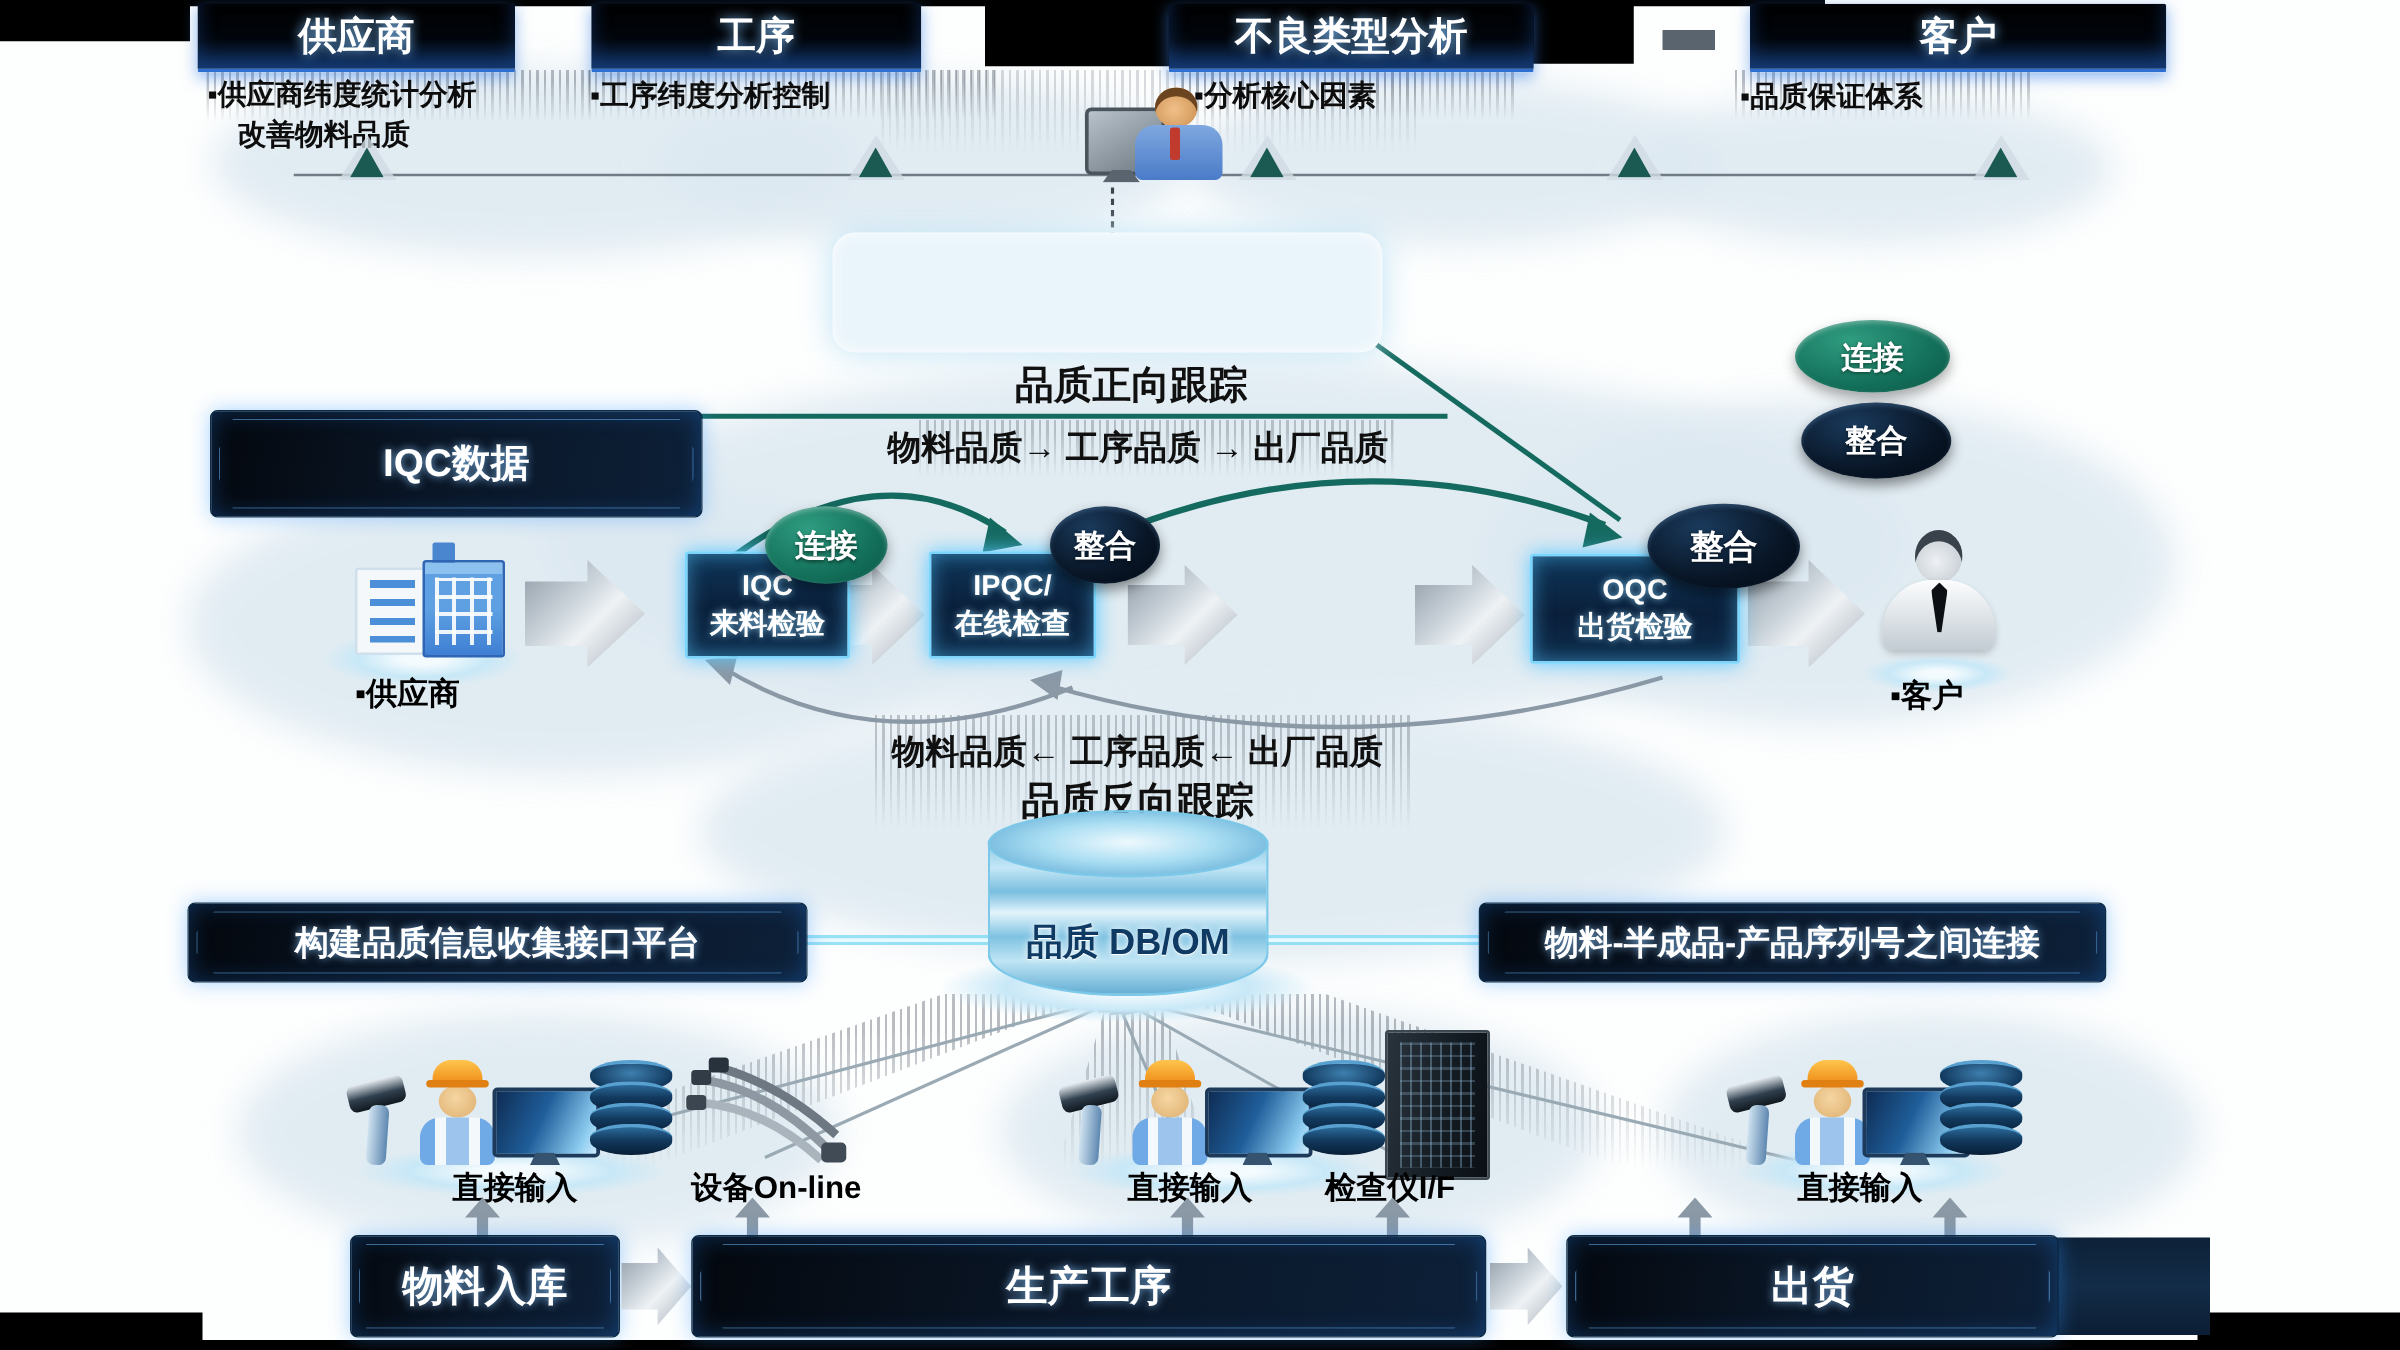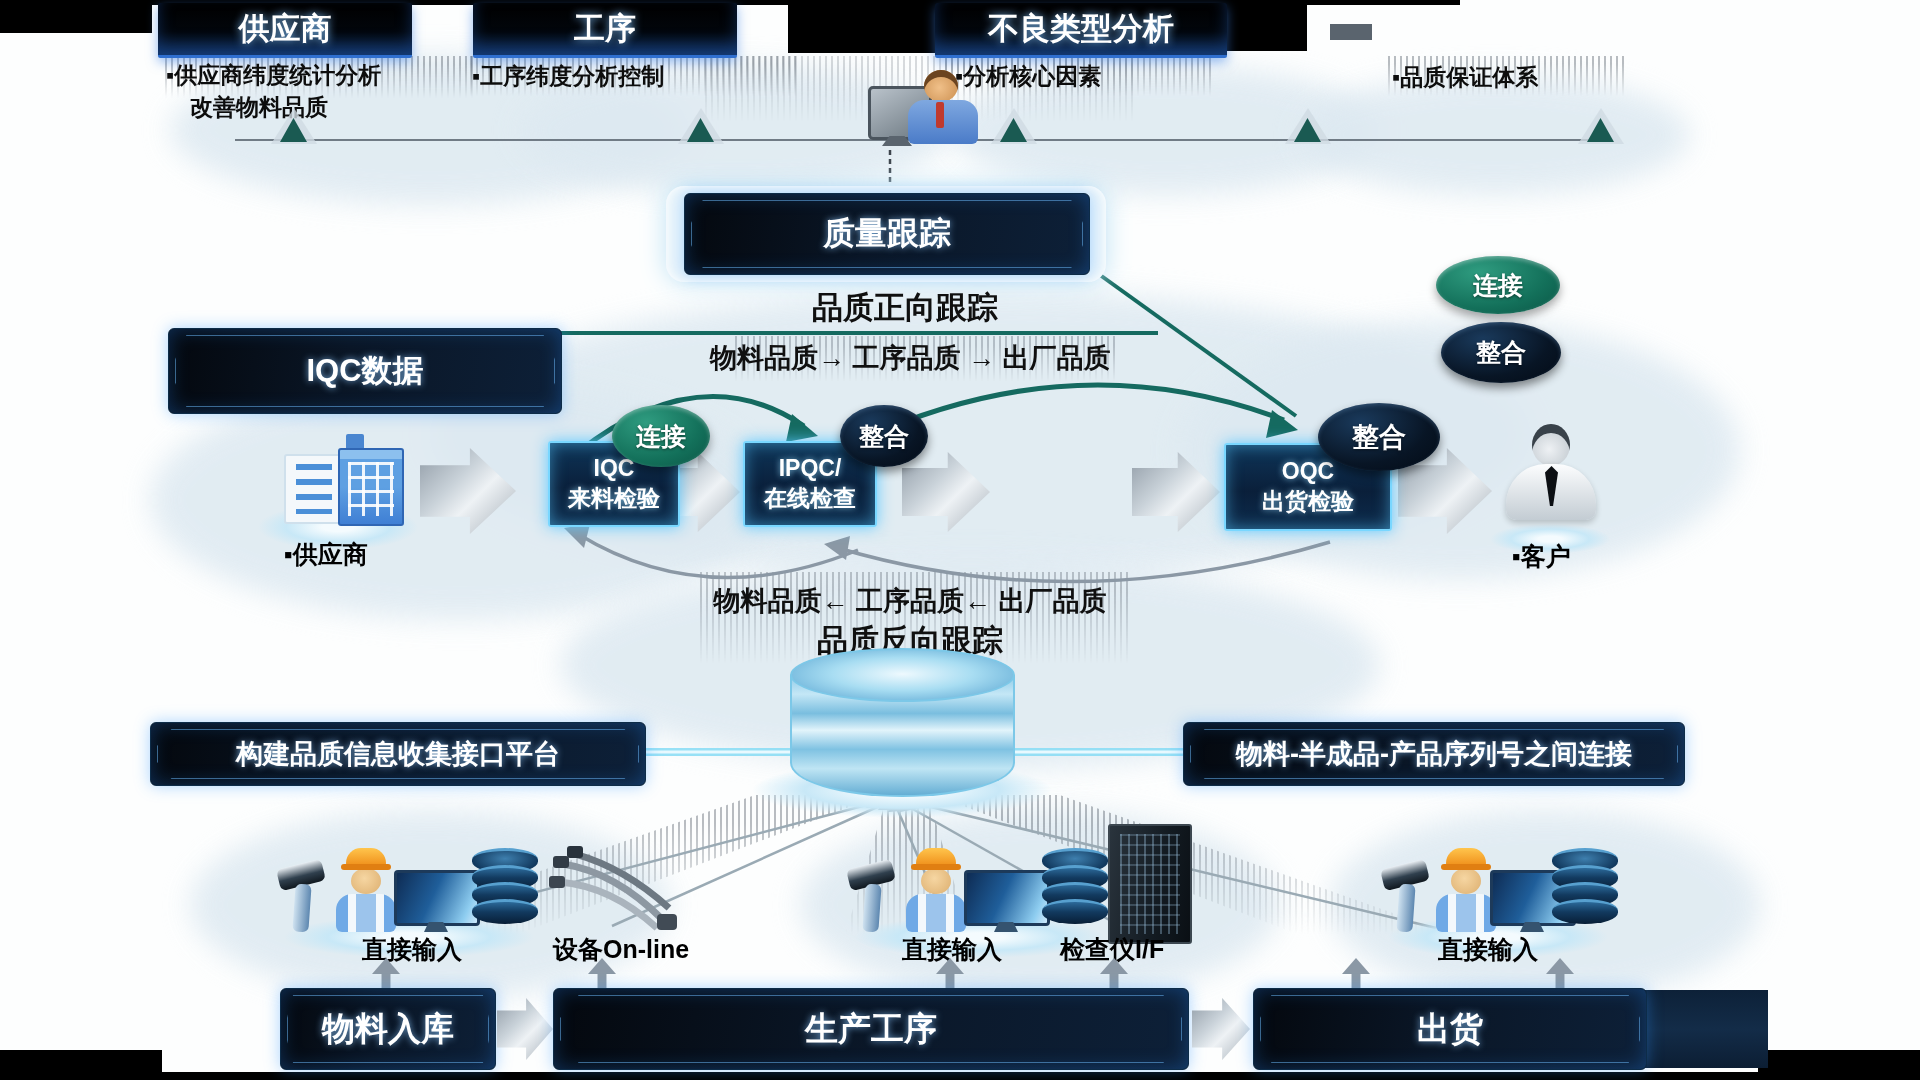--- a/index.html
+++ b/index.html
@@ -144,20 +144,23 @@
 
   <div class="header-bar" style="left:158px;top:3px;width:254px;height:52px;">
       <span>供应商</span>
     </div>
   <div class="header-bar" style="left:473px;top:3px;width:264px;height:52px;">
       <span>工序</span>
     </div>
   <div class="header-bar" style="left:935px;top:3px;width:292px;height:52px;">
       <span>不良类型分析</span>
     </div>
+  <div class="header-bar" style="left:1400px;top:3px;width:333px;height:52px;">
+      <span>客户</span>
+    </div>
 
   <div class="bullet" style="left:166px;top:60px;">▪供应商纬度统计分析</div>
   <div class="bullet" style="left:190px;top:92px;">改善物料品质</div>
   <div class="bullet" style="left:472px;top:61px;">▪工序纬度分析控制</div>
   <div class="bullet" style="left:955px;top:61px;">▪分析核心因素</div>
   <div class="bullet" style="left:1392px;top:62px;">▪品质保证体系</div>
 
   <div class="halo" style="left:271px;top:108px;width:46px;height:36px;"></div>
   <div class="teal-arrow" style="left:280px;top:118px;width:27px;height:24px;"></div>
   <div class="halo" style="left:678px;top:108px;width:46px;height:36px;"></div>
@@ -171,23 +174,20 @@
 
   <div class="abs" style="left:868px;top:70px;width:130px;height:112px;">
     <div class="abs" style="left:0;top:16px;width:58px;height:48px;background:linear-gradient(150deg,#b9c2ca,#6d7982);border:3px solid #4a545d;border-radius:5px;"></div>
     <div class="abs" style="left:14px;top:66px;width:30px;height:10px;background:#5a646e;clip-path:polygon(25% 0,75% 0,100% 100%,0 100%);"></div>
     <div class="abs" style="left:56px;top:0;width:34px;height:32px;background:radial-gradient(circle at 45% 55%,#f0c089,#c88a4a);border-radius:50%;box-shadow:inset 0 7px 0 #6b4420;"></div>
     <div class="abs" style="left:40px;top:30px;width:70px;height:44px;background:linear-gradient(180deg,#7fa8e0,#4a7bc8);border-radius:16px 16px 6px 6px;"></div>
     <div class="abs" style="left:68px;top:32px;width:8px;height:26px;background:#c03a2e;border-radius:2px;"></div>
   </div>
 
   <div class="glowbox" style="left:666px;top:186px;width:440px;height:96px;"></div>
-  <div class="tech-panel" style="left:684px;top:193px;width:404px;height:80px;font-size:32px;">
-    <span>质量跟踪</span>
-  </div>
 
   <div class="bigchain" style="left:705px;top:287px;width:400px;font-size:31px;">品质正向跟踪</div>
   <div class="bigchain" style="left:710px;top:340px;width:400px;">物料品质→ 工序品质 → 出厂品质</div>
 
   <div class="tech-panel" style="left:168px;top:328px;width:392px;height:84px;font-size:31px;">
     <span>IQC数据</span>
   </div>
 
   <div class="abs" style="left:258px;top:432px;width:160px;height:120px;">
     <div class="podium" style="left:0;top:72px;width:160px;height:46px;"></div>
@@ -244,20 +244,21 @@
   </div>
   <div class="label-dark" style="left:1512px;top:540px;">▪客户</div>
 
   <div class="bigchain" style="left:705px;top:583px;width:410px;">物料品质← 工序品质← 出厂品质</div>
   <div class="bigchain" style="left:705px;top:620px;width:410px;font-size:31px;">品质反向跟踪</div>
 
   <div class="podium" style="left:752px;top:762px;width:300px;height:56px;"></div>
   <div class="cyl" style="left:790px;top:648px;width:225px;height:150px;">
     <div class="cyl-body"></div>
     <div class="cyl-top"></div>
+    <div class="cyl-label">品质 DB/OM</div>
   </div>
 
   <div class="tech-panel" style="left:150px;top:722px;width:494px;height:62px;font-size:27px;">
     <span>构建品质信息收集接口平台</span>
   </div>
   <div class="tech-panel" style="left:1183px;top:722px;width:500px;height:62px;font-size:27px;">
     <span>物料-半成品-产品序列号之间连接</span>
   </div>
 
   <div class="abs" style="left:278px;top:840px;width:260px;height:118px;">

